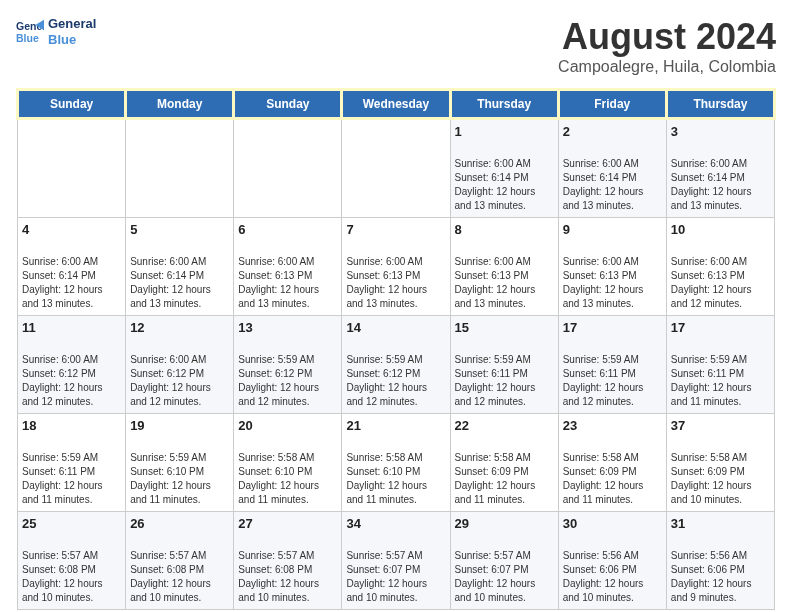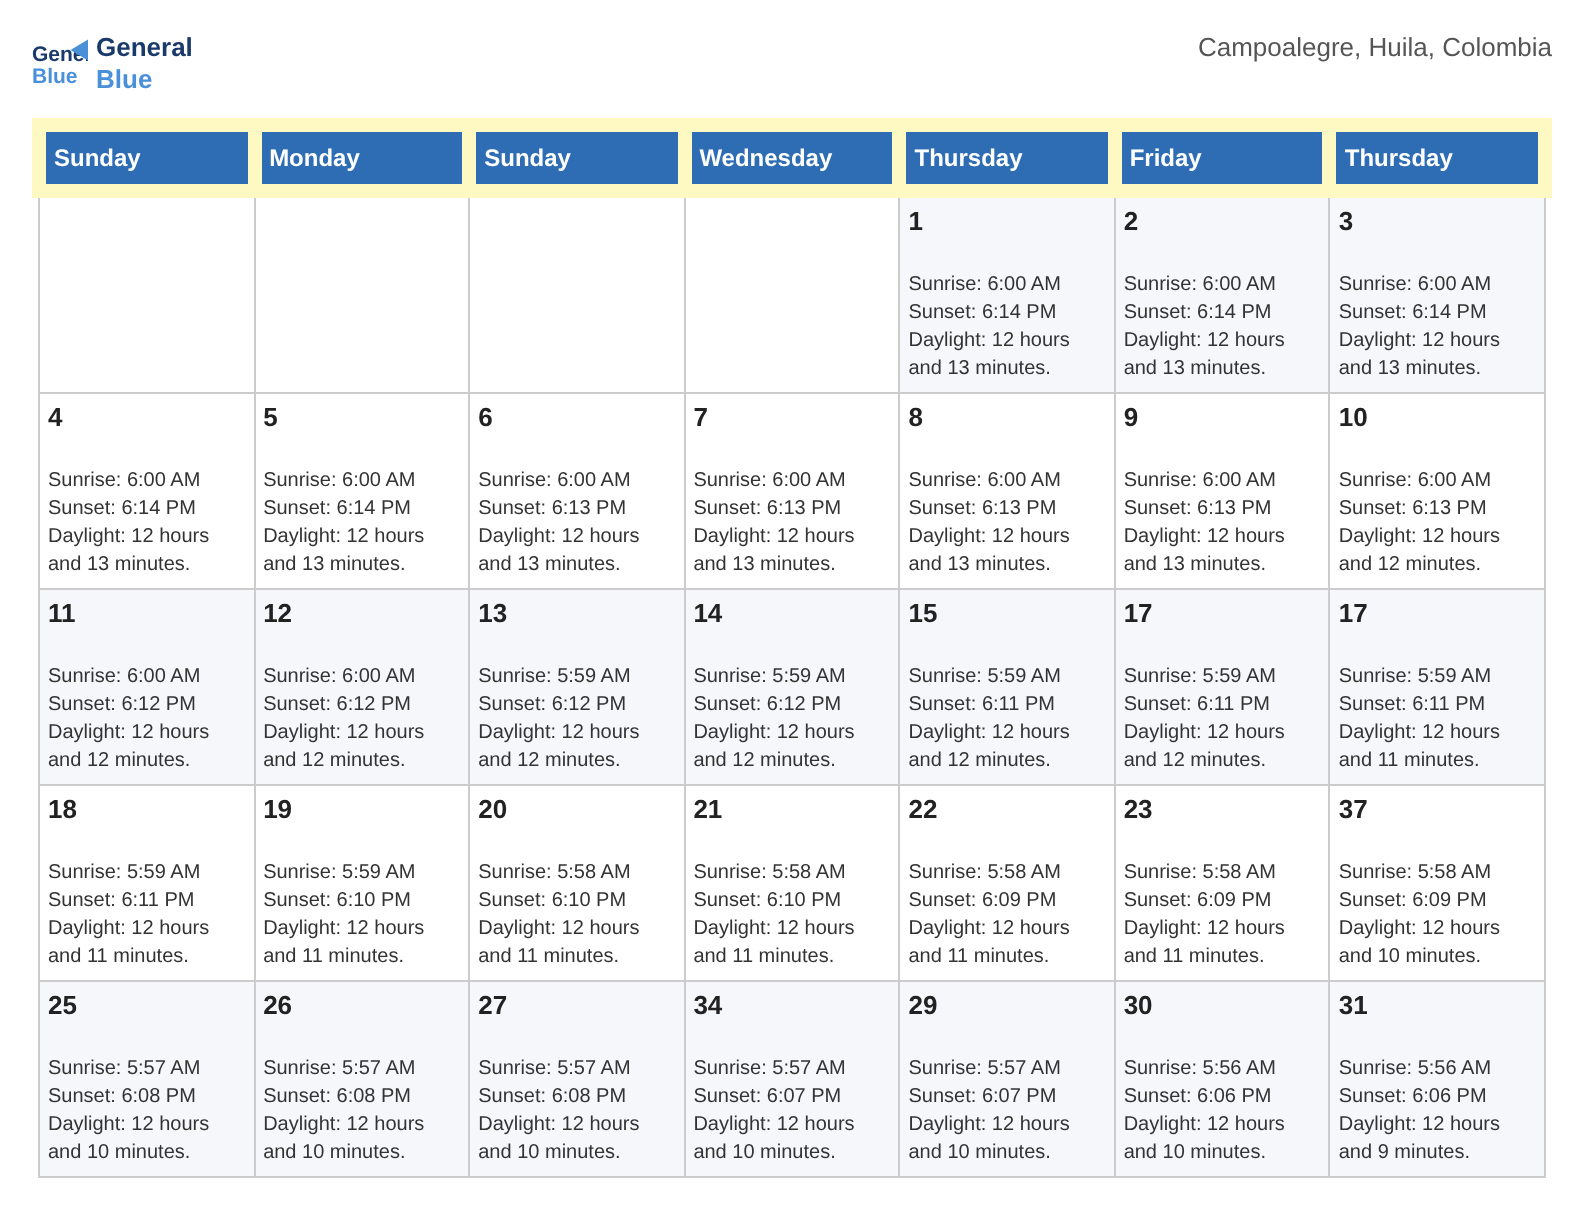--- a/index.html
+++ b/index.html
@@ -27,38 +27,38 @@
     }
     .title-section {
       text-align: right;
     }
     .calendar-title {
       font-size: 36px;
       font-weight: bold;
       color: #333;
     }
     .calendar-subtitle {
-      font-size: 13px;
+      font-size: 16px;
       color: #555;
     }
     table {
       width: 100%;
       border-collapse: collapse;
       font-size: 10px;
     }
     thead tr {
       background-color: #2e6db4;
       color: #fff;
     }
     thead th {
       padding: 6px 4px;
-      text-align: left;
+      text-align: center;
       font-size: 12px;
       font-weight: bold;
-      border: 7px solid #fef9c3;
+      border: 3px solid #fef9c3;
     }
     tbody tr {
       vertical-align: top;
     }
     tbody td {
       border: 1px solid #ccc;
       padding: 4px;
       width: calc(100% / 7);
       height: 90px;
       background: #fff;
@@ -91,20 +91,21 @@
       <text x="0" y="14" font-size="12" font-weight="bold" fill="#1a3a6b">General</text>
       <text x="0" y="27" font-size="12" font-weight="bold" fill="#4a90d9">Blue</text>
       <polygon points="28,8 38,2 38,14" fill="#4a90d9" transform="translate(-6, 0)"></polygon>
     </svg>
     <div>
       <div style="font-size:13px;font-weight:bold;color:#1a3a6b;line-height:1.2;">General</div>
       <div style="font-size:13px;font-weight:bold;color:#4a90d9;line-height:1.2;">Blue</div>
     </div>
   </div>
   <div class="title-section">
+    <div class="calendar-title">August 2024</div>
     <div class="calendar-subtitle">Campoalegre, Huila, Colombia</div>
   </div>
 </div>
 
 <table>
   <thead>
     <tr>
     <th>Sunday</th>
         <th>Monday</th>
         <th>Sunday</th>

